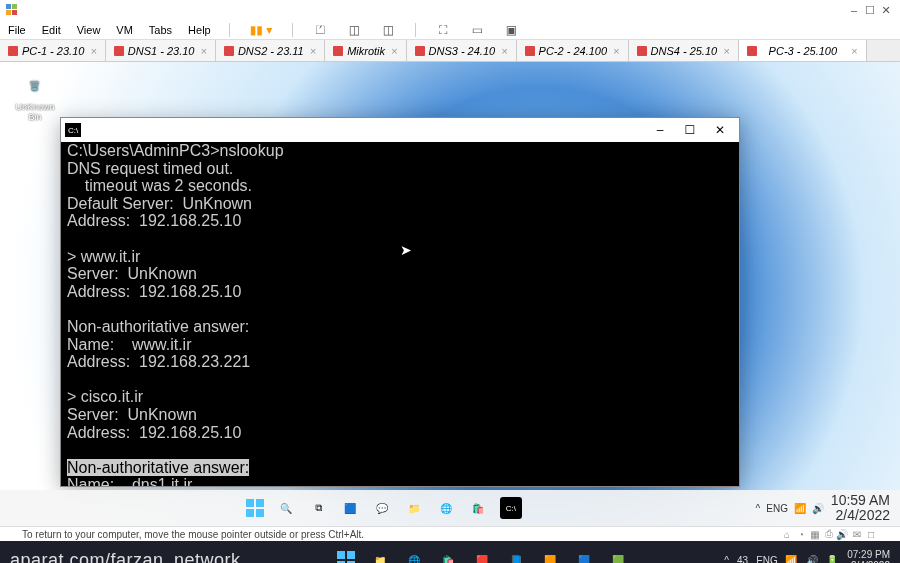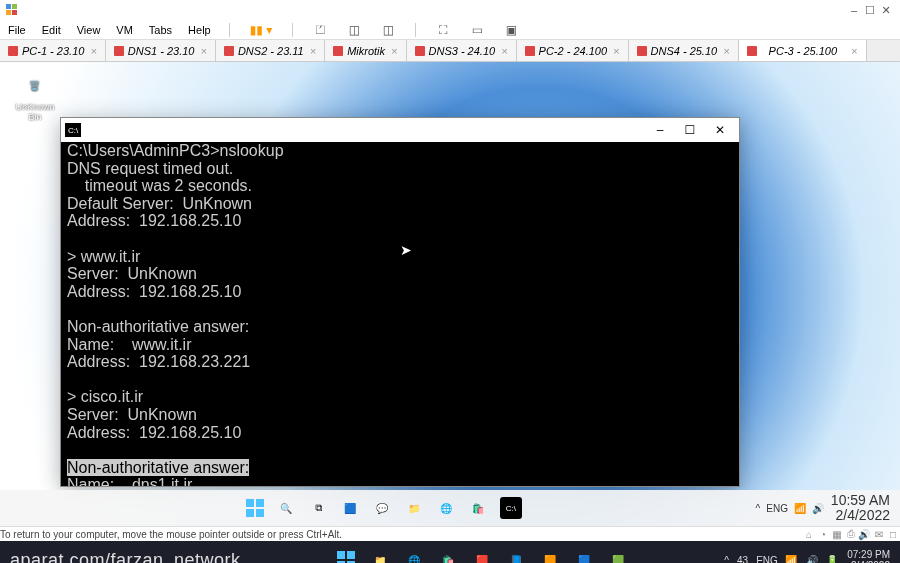--- a/index.html
+++ b/index.html
@@ -38,21 +38,21 @@
 
 .cursor-arrow { position: absolute; top: 180px; left: 400px; color: #fff; font-size: 14px; pointer-events: none; }
 
 
 .inner-taskbar { position: absolute; bottom: 0; left: 0; right: 0; height: 36px; background: rgba(245,245,245,.92); display: flex; align-items: center; padding: 0 10px; font-size: 10px; }
 .inner-taskbar .center { flex: 1; display: flex; justify-content: center; gap: 10px; }
 .tb-icon { width: 22px; height: 22px; display: flex; align-items: center; justify-content: center; border-radius: 3px; }
 .inner-taskbar .tray { display: flex; align-items: center; gap: 6px; color: #333; }
 .inner-taskbar .clock { text-align: right; line-height: 1.1; font-size: 14px; }
 
-.hint { height: 15px; font-size: 10px; background: #fff; color: #444; padding: 0 0; display: flex; align-items: center; border-top: 1px solid #ddd; justify-content: flex-end; }
+.hint { height: 15px; font-size: 10px; background: #fff; color: #444; padding: 0 22px; display: flex; align-items: center; border-top: 1px solid #ddd; justify-content: flex-end; }
 .hint .spacer { flex:1; }
 .hint .hi { width:14px; text-align:center; color:#888; }
 
 
 .host-taskbar { height: 38px; background: #1d1f2b; display: flex; align-items: center; padding: 0 10px; color: #ddd; font-size: 10px; }
 .host-taskbar .watermark { font-size: 18px; color: rgba(255,255,255,.85); font-weight: 300; letter-spacing: .5px; }
 .host-taskbar .center { flex: 1; display: flex; justify-content: center; gap: 10px; }
 .host-taskbar .tb-icon { width: 24px; height: 24px; }
 .host-taskbar .tray { display: flex; align-items: center; gap: 8px; }
 .host-taskbar .clock { text-align: right; line-height: 1.1; font-size: 10px; }

